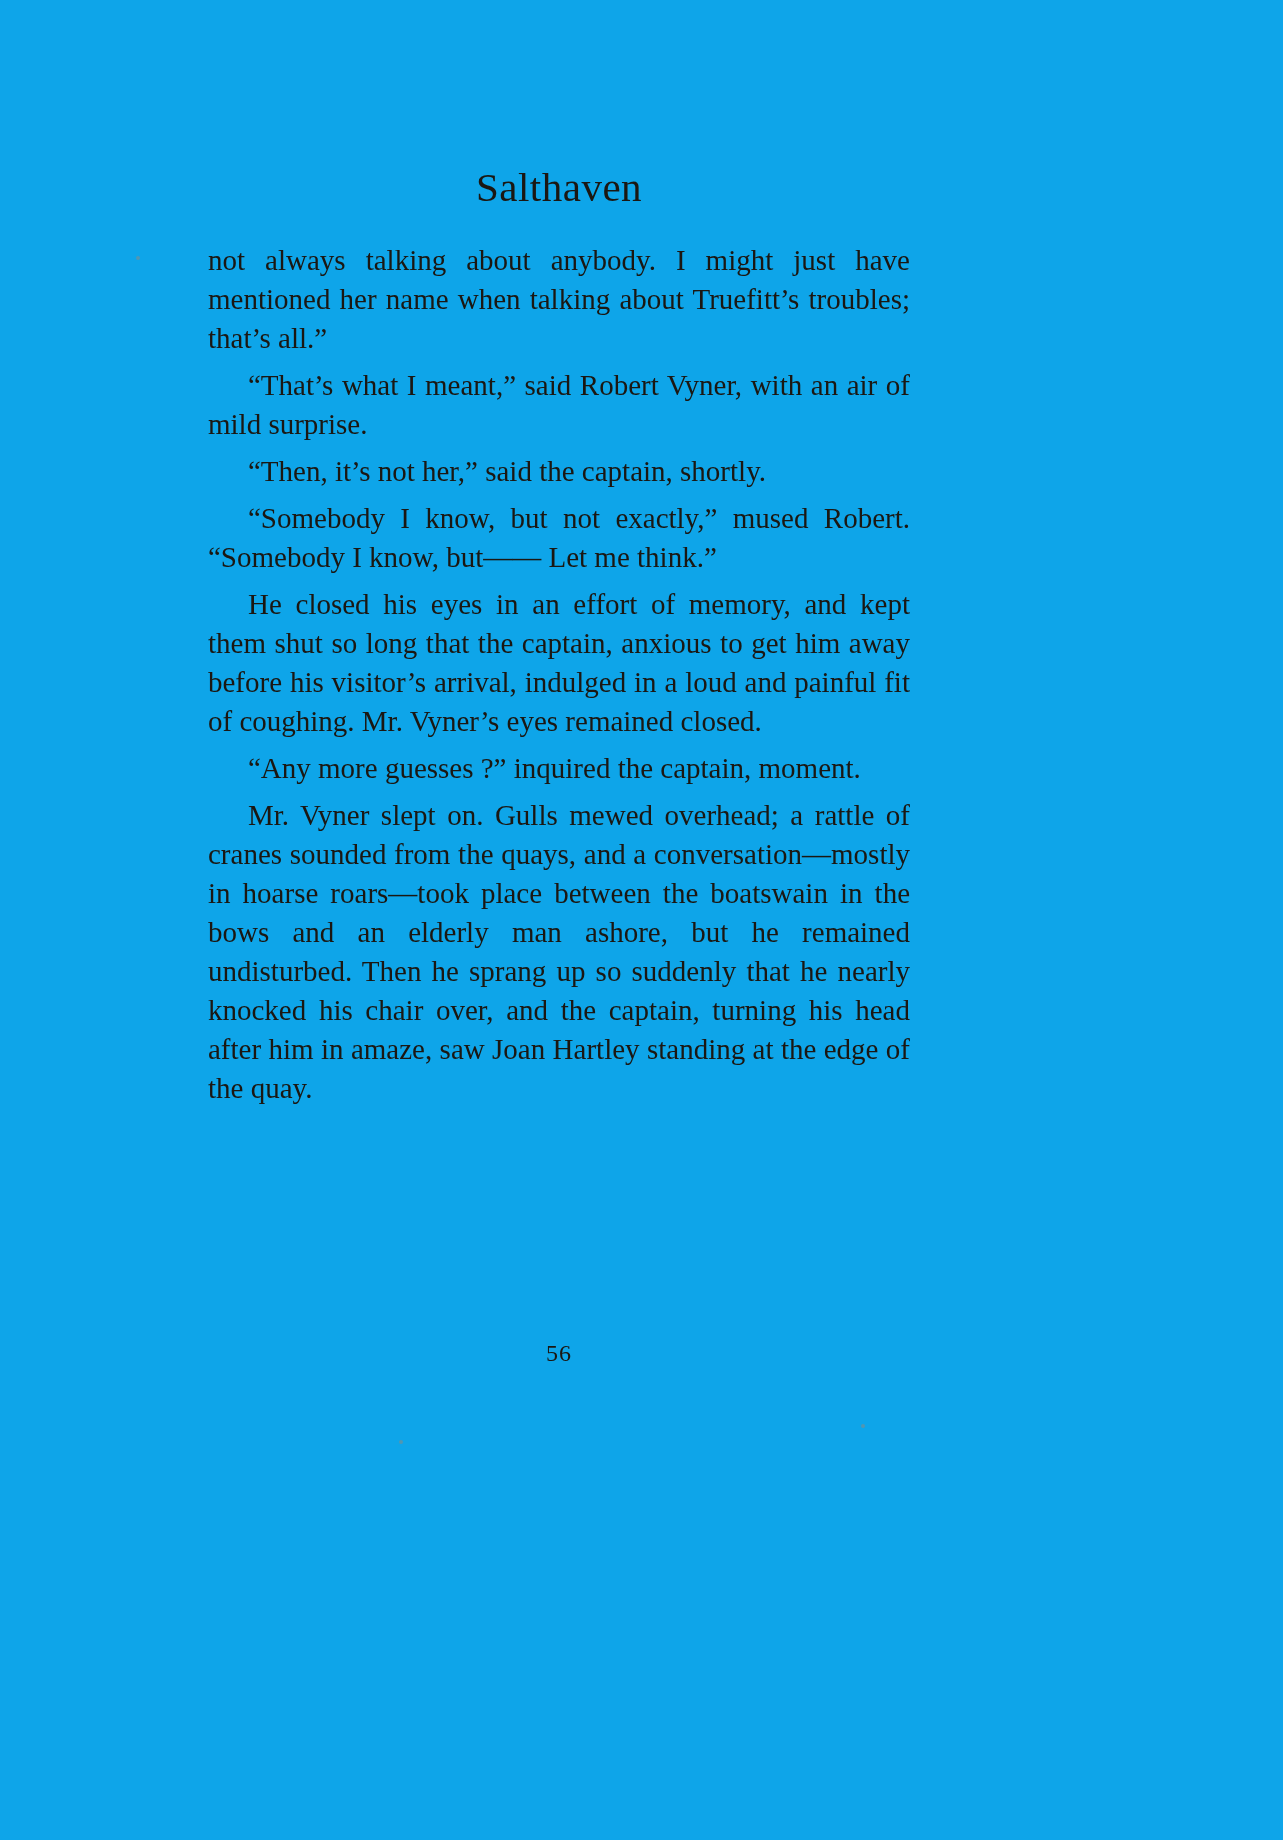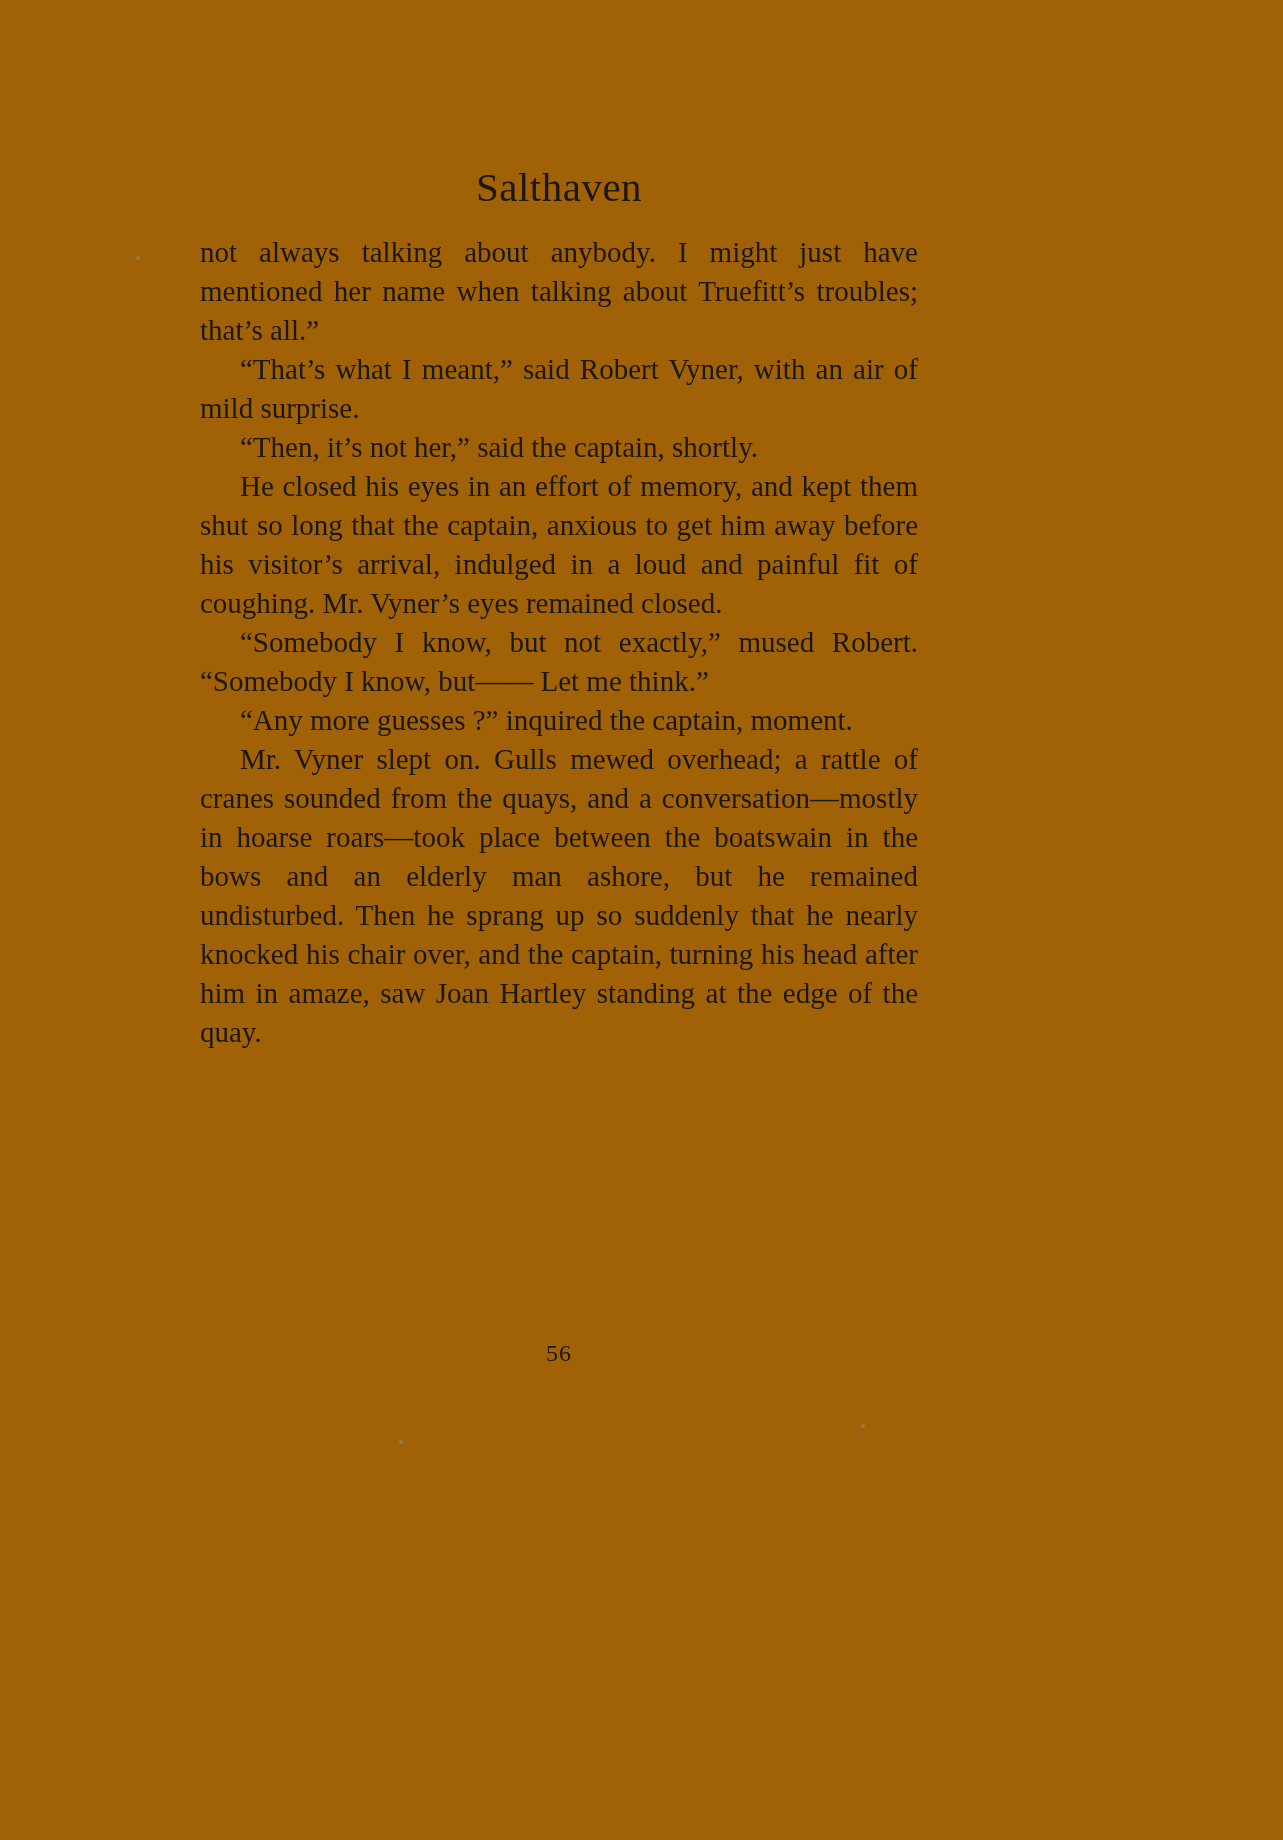--- a/index.html
+++ b/index.html
@@ -8,21 +8,21 @@
   }
   body {
     width: 1283px;
     height: 1840px;
     background: #e9e8e5;
   }
   .page {
     position: relative;
     width: 1283px;
     height: 1840px;
-    background: #a16207;
+    background: #0ea5e9;
     font-family: "Liberation Serif", "DejaVu Serif", serif;
     color: #1b1712;
     overflow: hidden;
   }
   .title {
     position: absolute;
     top: 163px;
     left: 200px;
     width: 718px;
     margin: 0;
@@ -35,21 +35,21 @@
     position: absolute;
     top: 233px;
     left: 200px;
     width: 718px;
     font-size: 29px;
     line-height: 39px;
     text-align: justify;
     text-justify: inter-word;
   }
   .para {
-    margin: 0;
+    margin: 8px;
     padding: 0;
   }
   .para.indent {
     text-indent: 40px;
   }
   .page-number {
     position: absolute;
     top: 1340px;
     left: 200px;
     width: 718px;
@@ -66,22 +66,22 @@
 </style>
 </head>
 <body>
 
 <div class="page">
   <h1 class="title">Salthaven</h1>
   <div class="text-block">
       <p class="para">not always talking about anybody.  I might just have mentioned her name when talking about Truefitt’s troubles;  that’s all.”</p>
       <p class="para indent">“That’s what I meant,” said Robert Vyner, with an air of mild surprise.</p>
       <p class="para indent">“Then, it’s not her,” said the captain, shortly.</p>
+      <p class="para indent">“Somebody I know, but not exactly,” mused Robert.  “Somebody I know, but——  Let me think.”</p>
       <p class="para indent">He closed his eyes in an effort of memory, and kept them shut so long that the captain, anxious to get him away before his visitor’s arrival, indulged in a loud and painful fit of coughing.  Mr. Vyner’s eyes remained closed.</p>
-      <p class="para indent">“Somebody I know, but not exactly,” mused Robert.  “Somebody I know, but——  Let me think.”</p>
       <p class="para indent">“Any more guesses ?” inquired the captain, moment.</p>
       <p class="para indent">Mr. Vyner slept on.  Gulls mewed overhead; a rattle of cranes sounded from the quays, and a conversation—mostly in hoarse roars—took place between the boatswain in the bows and an elderly man ashore, but he remained undisturbed.  Then he sprang up so suddenly that he nearly knocked his chair over, and the captain, turning his head after him in amaze, saw Joan Hartley standing at the edge of the quay.</p>
     </div>
   <div class="page-number">56</div>
   <div class="speck" style="left:136px;top:256px;width:4px;height:4px;"></div>
   <div class="speck" style="left:399px;top:1440px;width:4px;height:4px;"></div>
   <div class="speck" style="left:861px;top:1424px;width:4px;height:4px;"></div>
 </div>
 
 </body></html>

